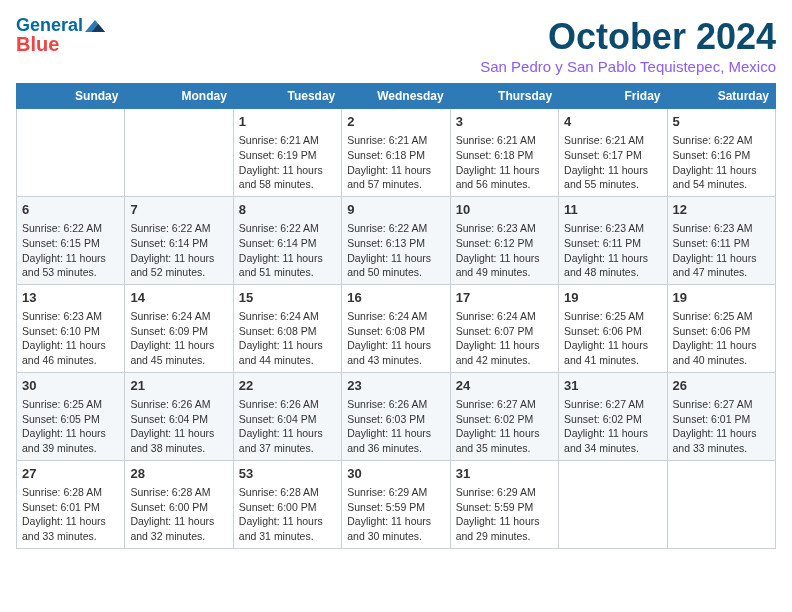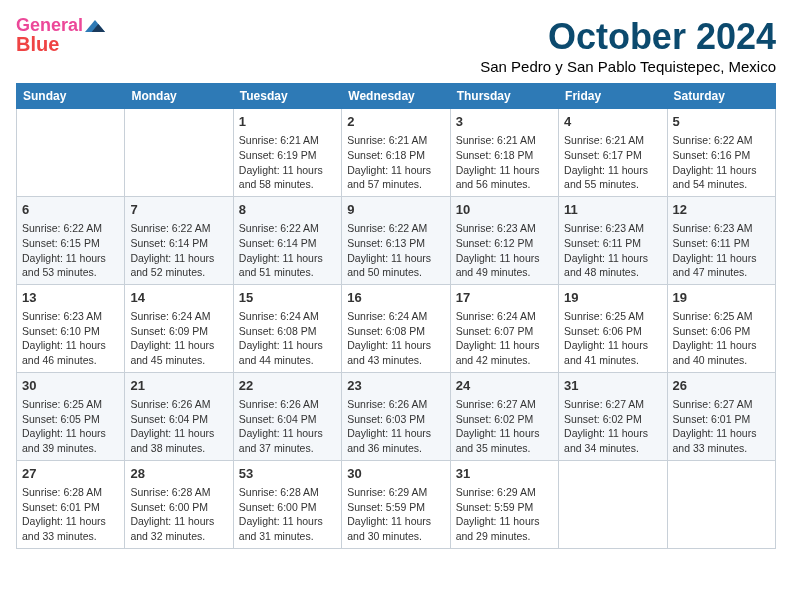--- a/index.html
+++ b/index.html
@@ -39,21 +39,21 @@
     .title-area {
       text-align: right;
     }
     .month-title {
       font-size: 36px;
       font-weight: bold;
       color: #0c4a6e;
     }
     .location-title {
       font-size: 15px;
-      color: #000000;
+      color: #8b5cf6;
     }
     .calendar-table {
       width: 100%;
       border-collapse: collapse;
       font-size: 11px;
     }
     .calendar-table th {
       background: #2e7ab6;
       color: #fff;
       text-align: left;
@@ -84,30 +84,31 @@
       background: #f9f9f9;
     }
     tr:nth-child(even) td {
       background: #f4f7fa;
     }
     tr:nth-child(odd) td {
       background: #fff;
     }
     .calendar-table thead tr th {
       background: #2e7ab6;
+      text-align: right;
     }
   </style>
 </head>
 <body>
 
 <div class="header-area">
   <div class="logo">
     <div class="logo-row">
       <span class="logo-text">
-        <span style="color:#ec4899;">General</span><svg class="logo-icon" viewBox="0 0 30 18" xmlns="http://www.w3.org/2000/svg" style="display:inline-block;vertical-align:middle;margin-left:2px;">
+        <span style="color:#0369a1;">General</span><svg class="logo-icon" viewBox="0 0 30 18" xmlns="http://www.w3.org/2000/svg" style="display:inline-block;vertical-align:middle;margin-left:2px;">
             <polygon points="0,18 15,0 30,18" fill="#2e7ab6"></polygon>
             <polygon points="10,18 20,6 30,18" fill="#1a3a5c"></polygon>
           </svg>
       </span>
     </div>
     <span class="logo-text" style="color:#ef4444;font-size:20px;font-weight:bold;">Blue</span>
   </div>
   <div class="title-area">
     <div class="month-title">October 2024</div>
     <div class="location-title">San Pedro y San Pablo Tequistepec, Mexico</div>

